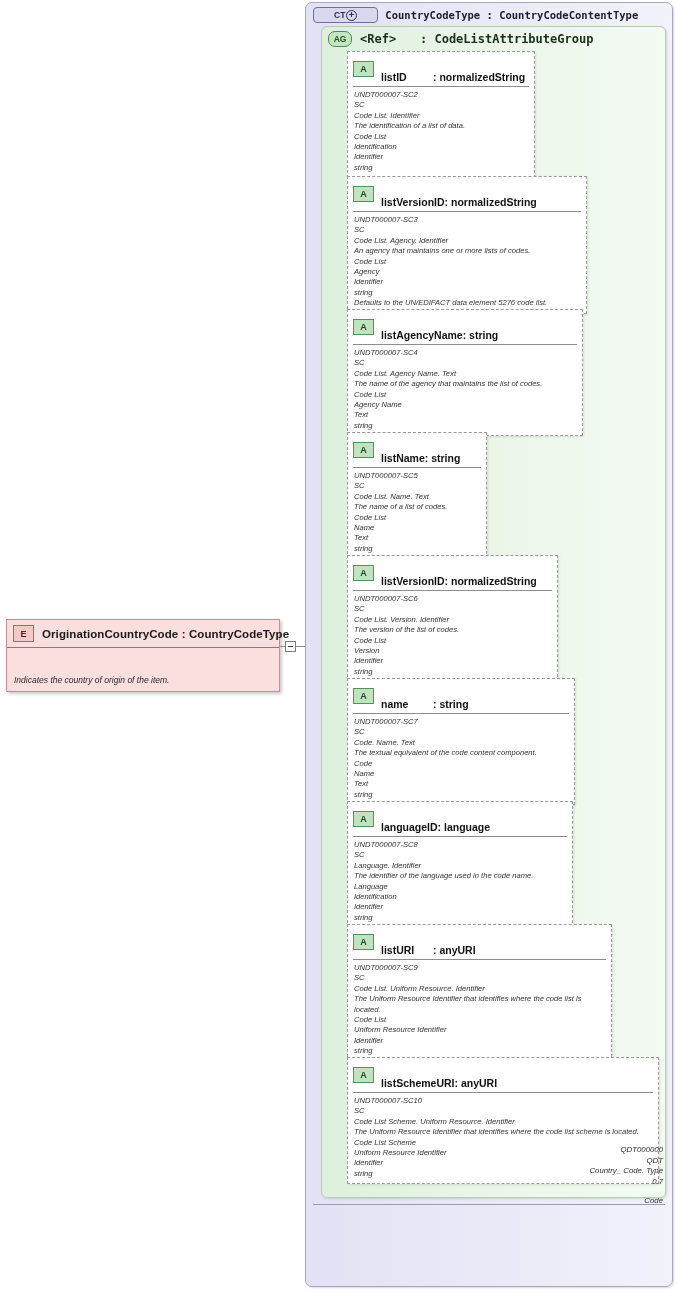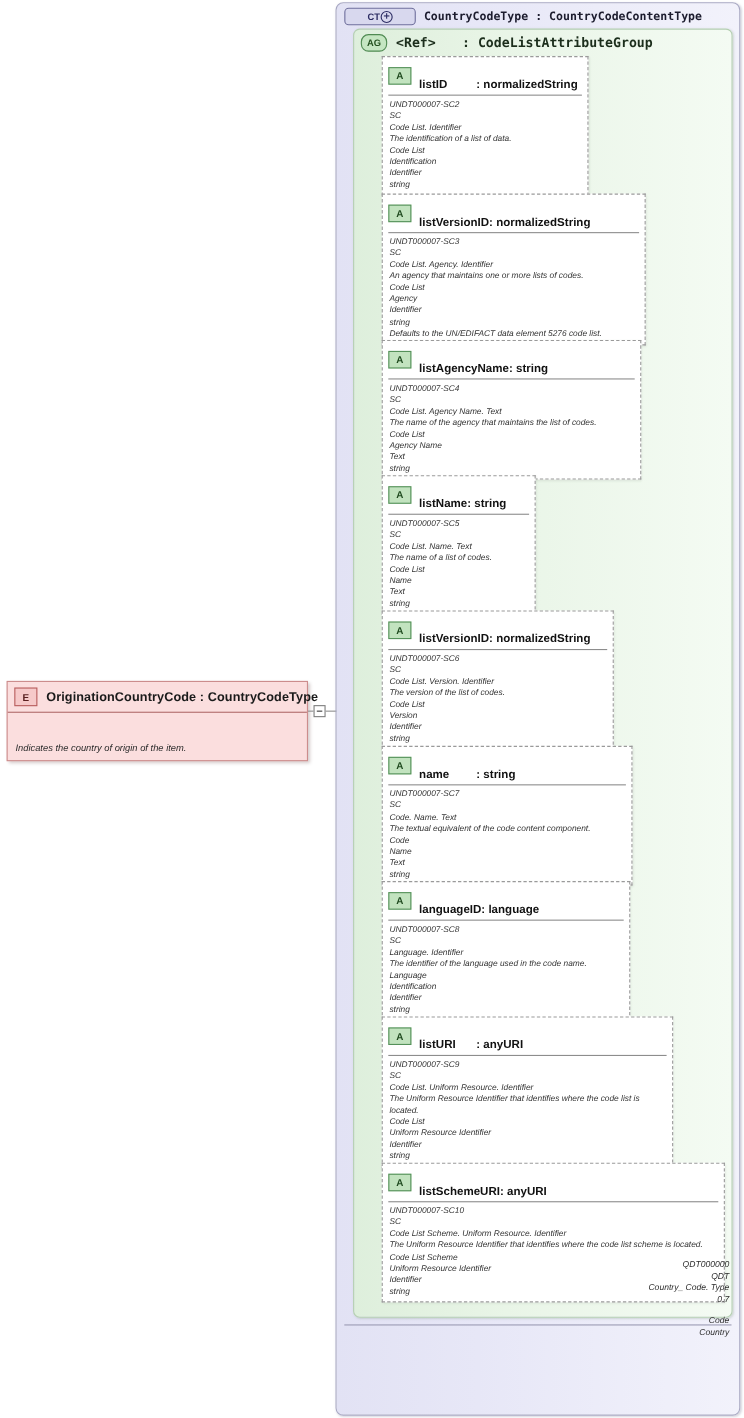--- a/index.html
+++ b/index.html
@@ -358,16 +358,15 @@
     </div>
 
   <div class="ct-footer-sep"></div>
   <div class="ct-meta" id="ct-meta-host">
       <div>QDT000000</div>
       <div>QDT</div>
       <div>Country_ Code. Type</div>
       <div>0.7</div>
       <div class="blank"></div>
       <div>Code</div>
-      <div>Country</div>
     </div>
 
 </div>
 
 </body></html>

